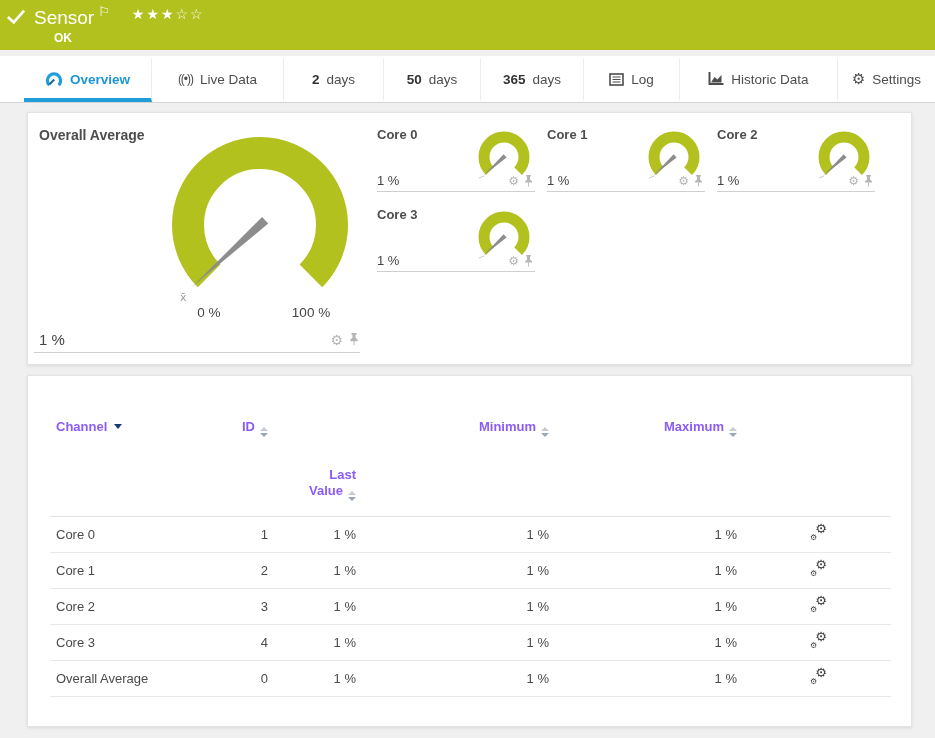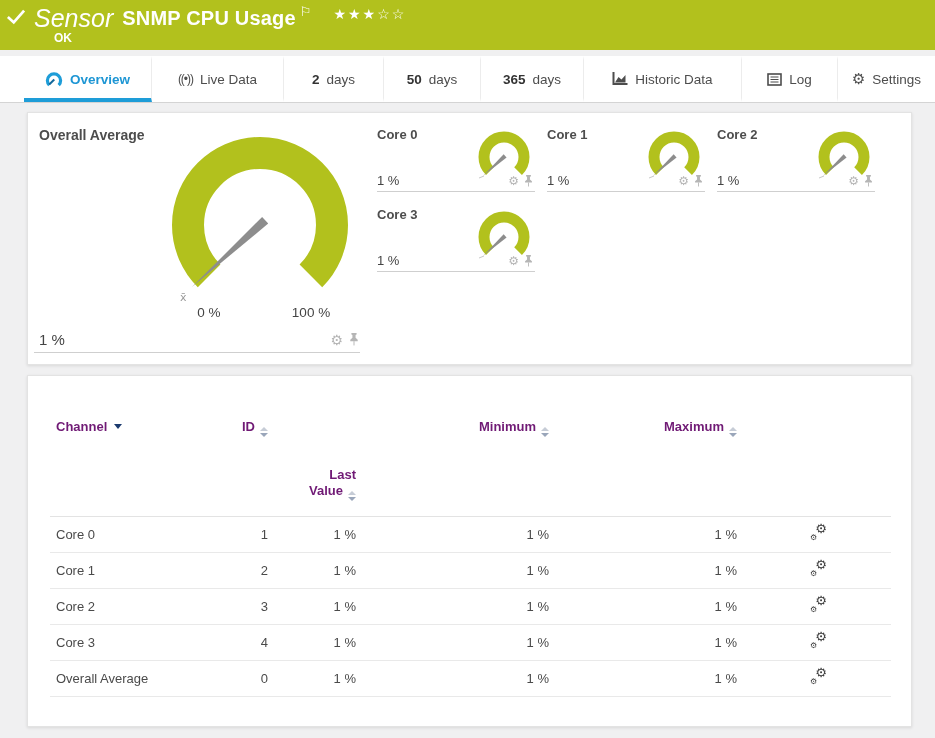--- a/index.html
+++ b/index.html
@@ -3,21 +3,21 @@
 <meta charset="utf-8">
 <style>
   * { box-sizing: border-box; }
   html,body { margin:0; padding:0; background:#f0f0f1; }
   body { width:935px; height:738px; font-family:"Liberation Sans","DejaVu Sans",sans-serif; overflow:hidden; }
 
   
   .topbar { background:#b2c11d; height:50px; color:#fff; position:relative; }
   .topbar-row1 { display:flex; align-items:flex-start; padding:5px 0 0 6px; }
   .check-icon { margin-top:3px; }
-  .sensor-type { font-style:italic; font-size:25px; margin-left:8px; line-height:26px; }
+  .sensor-type { font-size:19px; margin-left:8px; line-height:26px; }
   .sensor-title { font-weight:bold; font-size:20px; margin-left:9px; line-height:26px; letter-spacing:.2px; }
   .flag-icon { font-size:13px; line-height:14px; margin-left:4px; margin-top:0; font-family:"DejaVu Sans",sans-serif; cursor:pointer; }
   .stars { margin-left:22px; margin-top:1px; font-size:14px; letter-spacing:2px; font-family:"DejaVu Sans",sans-serif; cursor:pointer; }
   .status-ok { position:absolute; left:54px; top:31px; font-weight:bold; font-size:12px; }
 
   
   .tabbar { margin-top:6px; background:#fff; height:47px; display:flex; padding-left:24px; border-bottom:1px solid #d4d4d4;justify-content:flex-end; }
   .tab { display:flex; align-items:center; justify-content:center; gap:7px; font-size:13.5px; color:#4d4d4d;
          border-right:1px solid #ececec; border-bottom:4px solid transparent; border-top:4px solid transparent; cursor:pointer; white-space:nowrap; }
   .t1{width:128px} .t2{width:132px} .t3{width:100px} .t4{width:97px} .t5{width:103px} .t6{width:158px} .t7{width:96px} .t8{width:97px; border-right:none;}
@@ -46,21 +46,21 @@
   .mini-svg { position:absolute; right:0; top:6px; }
   .mini-footer { position:absolute; bottom:3px; left:0; right:2px; display:flex; align-items:center; }
   .mini-value { font-size:13px; color:#444; }
   .mini-icons { margin-left:auto; display:flex; align-items:center; gap:5px; color:#b5b5b5; }
   .mini-icons .gear-glyph { font-size:12px; }
 
   
   .table-panel { margin-top:10px; height:352px; padding:43px 22px 0 22px; }
   table { border-collapse:collapse; width:841px; table-layout:fixed; border-bottom:1px solid #e9e9e9; }
   col.c-channel{width:190px} col.c-id{width:36px} col.c-last{width:88px} col.c-min{width:193px} col.c-max{width:188px} col.c-set{width:146px}
-  th { color:#701a75; font-size:13px; font-weight:bold; padding:0 0 15px 0; vertical-align:top; cursor:pointer; }
+  th { color:#8b5cf6; font-size:13px; font-weight:bold; padding:0 0 15px 0; vertical-align:top; cursor:pointer; }
   th.h-channel { text-align:left; padding-left:6px; }
   th.h-right { text-align:right; padding-right:8px; }
   th .two-line { line-height:16px;margin-top:48px; }
   td { font-size:13px; color:#4a4a4a; height:36px; }
   td.v-channel { padding-left:6px; }
   td.v-num { text-align:right; padding-right:8px; }
   td.v-set { text-align:center; }
   thead tr { border-bottom:1px solid #e3e3e3; }
   tbody tr + tr { border-top:1px solid #e9e9e9; }
 
@@ -83,21 +83,20 @@
 <body>
 
 <div class="topbar">
   <div class="topbar-row1">
     <span class="check-icon">
       <svg width="20" height="18" viewBox="0 0 22 20">
           <path d="M2 10 L8.5 16 L20 3" stroke="#fff" stroke-width="3" fill="none"></path>
         </svg>
     </span>
     <span class="sensor-type">Sensor</span>
-    <span class="sensor-title">SNMP CPU Usage</span>
     <span class="flag-icon">⚐</span>
     <span class="stars"><span>★★★</span><span>☆☆</span></span>
   </div>
   <div class="status-ok">OK</div>
 </div>
 
 <div class="tabbar">
   <div class="tab t1 active">
     <svg width="18" height="17" viewBox="0 0 18 17">
         <path d="M4.3 14.2 A6.6 6.6 0 1 1 13.7 14.2" fill="none" stroke="#1e9dd8" stroke-width="3.2"></path>
@@ -114,33 +113,33 @@
     <span>days</span>
   </div>
   <div class="tab t4">
     <span class="num">50</span>
     <span>days</span>
   </div>
   <div class="tab t5">
     <span class="num">365</span>
     <span>days</span>
   </div>
+  <div class="tab t7">
+    <svg width="15" height="13" viewBox="0 0 15 13">
+        <rect x="1" y="1" width="13" height="11" fill="none" stroke="#4d4d4d" stroke-width="1.6"></rect>
+        <path d="M3.5 4 h8 M3.5 6.5 h8 M3.5 9 h8" stroke="#4d4d4d" stroke-width="1.2"></path>
+      </svg>
+    <span>Log</span>
+  </div>
   <div class="tab t6">
     <svg width="16" height="14" viewBox="0 0 16 14">
         <path d="M1.5 0 v12 h14" stroke="#4d4d4d" stroke-width="2" fill="none"></path>
         <polygon points="3,10.5 6.5,5 9.5,7.5 13.5,3 13.5,10.5" fill="#4d4d4d"></polygon>
       </svg>
     <span>Historic Data</span>
-  </div>
-  <div class="tab t7">
-    <svg width="15" height="13" viewBox="0 0 15 13">
-        <rect x="1" y="1" width="13" height="11" fill="none" stroke="#4d4d4d" stroke-width="1.6"></rect>
-        <path d="M3.5 4 h8 M3.5 6.5 h8 M3.5 9 h8" stroke="#4d4d4d" stroke-width="1.2"></path>
-      </svg>
-    <span>Log</span>
   </div>
   <div class="tab t8">
     <span class="gear-tab">⚙</span>
     <span>Settings</span>
   </div>
 </div>
 
 <div class="content">
 
   <div class="panel gauges-panel">

